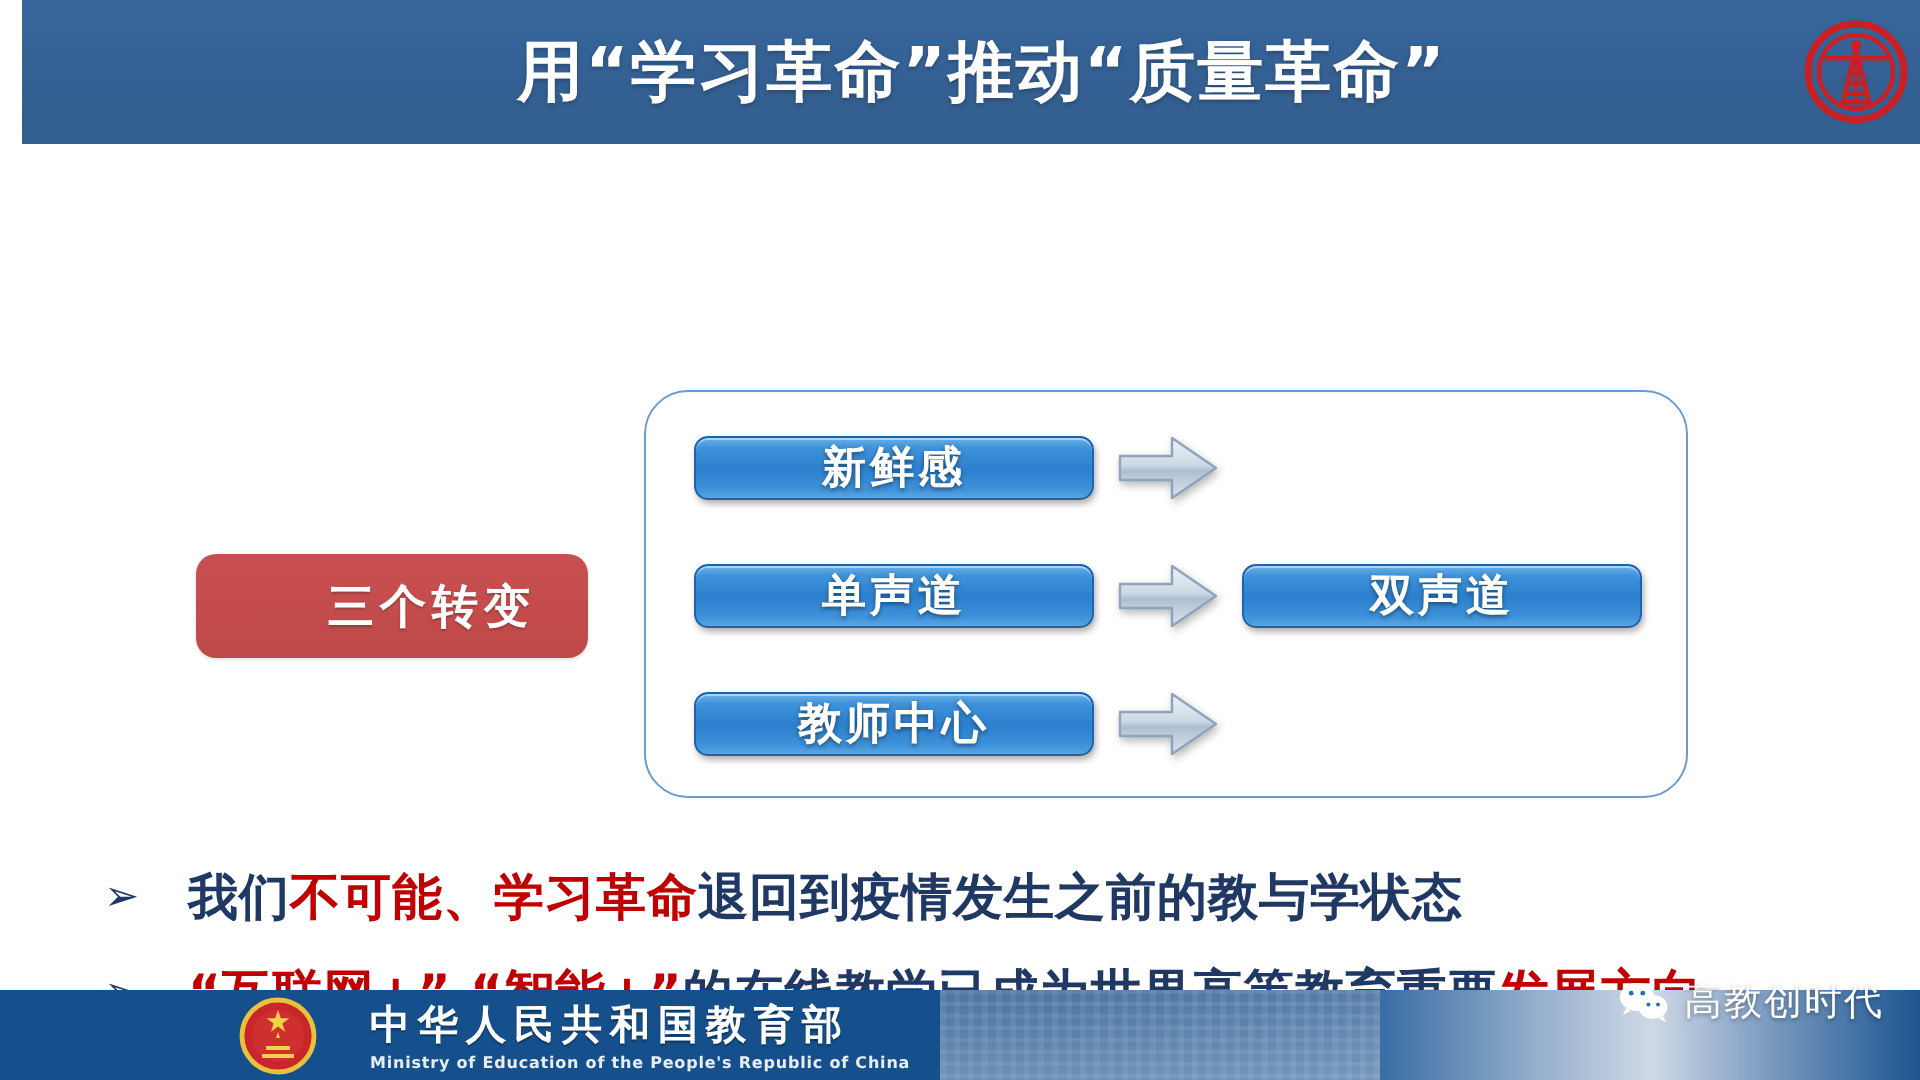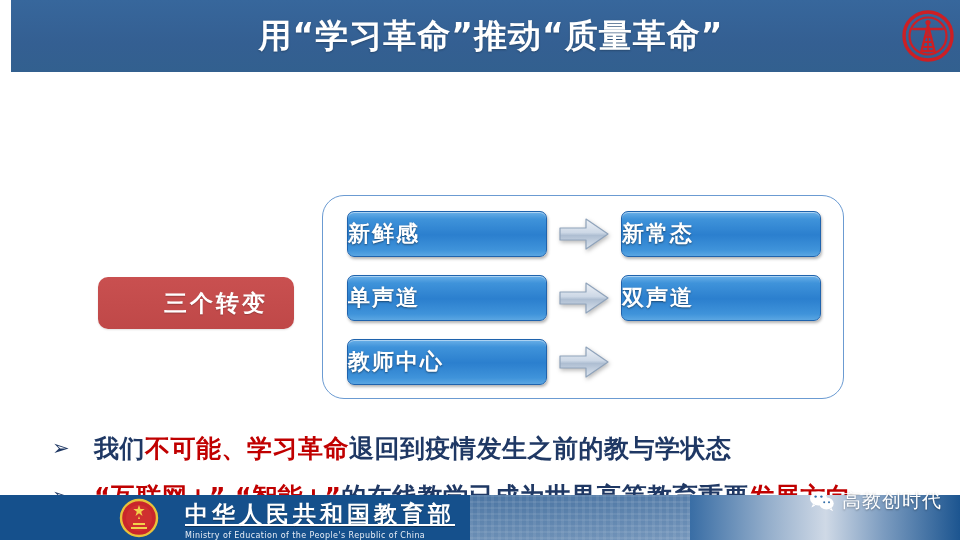--- a/index.html
+++ b/index.html
@@ -57,26 +57,26 @@
     position:absolute; left:322px; top:123px;
     width:522px; height:204px;
     border:1.6px solid #6b9bd2;
     border-radius:22px;
     background:#ffffff;
   }
   .grid-rows { position:absolute; left:0; top:0; width:522px; height:204px; padding:14px 0; display:flex; flex-direction:column; justify-content:space-between; }
   .grid-row { display:flex; align-items:center; height:48px; padding:0 0 0 24px; }
 
   .btn3d {
-    width:200px; height:46px;
+    width:200px; height:32px;
     border-radius:7px;
     border:1px solid #1f63ad;
     background:linear-gradient(180deg,#6ab0e8 0%,#3f93da 16%,#2b7fce 52%,#3f93da 86%,#5aa6e2 100%);
     box-shadow:1px 2px 3px rgba(0,0,0,.30), inset 0 1px 0 rgba(255,255,255,.45);
-    display:flex; align-items:center; 
+    display:flex; align-items:center; justify-content:center;
     position:relative;
   }
   .btn3d span {
     color:#ffffff; font-size:22px; font-weight:bold; letter-spacing:2px;
     text-shadow:0 1px 2px rgba(0,0,0,.45);
   }
   .arrow-cell { width:74px; display:flex; align-items:center; justify-content:center; }
   .arrow-cell svg { display:block; filter:drop-shadow(1px 2px 2px rgba(0,0,0,.28)); }
 
   
@@ -103,26 +103,25 @@
     background:
       repeating-linear-gradient(90deg, rgba(255,255,255,.10) 0 3px, rgba(255,255,255,0) 3px 7px),
       repeating-linear-gradient(180deg, rgba(255,255,255,.12) 0 2px, rgba(255,255,255,0) 2px 6px),
       linear-gradient(180deg,#5e82ab 0%,#8aa5c4 100%);
     opacity:.75;
   }
   .footer-emblem { position:absolute; left:118px; top:2px; width:42px; height:42px; }
   .footer-emblem svg { display:block; }
   .footer-text { position:absolute; left:185px; top:4px; }
   .footer-cn {
-    color:#ffffff; font-size:23px; font-weight:bold; letter-spacing:4px;
+    color:#ffffff; font-size:20px; font-weight:bold; letter-spacing:4px;
     text-shadow:0 1px 1px rgba(0,0,0,.35);
-    text-decoration:underline;
   }
   .footer-en {
-    color:#e8eef6; font-size:8px; font-weight:normal; letter-spacing:.4px;
+    color:#e8eef6; font-size:8px; font-weight:bold; letter-spacing:.4px;
     margin-top:1px;
   }
 
   
   .watermark {
     position:absolute; right:18px; top:488px;
     display:flex; align-items:center; gap:7px;text-align:center;
   }
   .watermark svg { display:block; }
   .watermark-text {
@@ -166,23 +165,20 @@
             <defs>
                 <linearGradient id="ag1" x1="0" y1="0" x2="0" y2="1">
               <stop offset="0%" stop-color="#eef2f7"></stop>
                   <stop offset="45%" stop-color="#cdd8e6"></stop>
               <stop offset="55%" stop-color="#aebed2"></stop>
                   <stop offset="100%" stop-color="#dde5ef"></stop>
             </linearGradient>
               </defs>
             <path d="M2 11 H28 V2 L50 17 L28 32 V23 H2 Z" fill="url(#ag1)" stroke="#8fa3bb" stroke-width="1.2" stroke-linejoin="round"></path>
           </svg>
-        </div>
-        <div class="btn3d">
-          <span>新常态</span>
         </div>
       </div>
 
       <div class="grid-row">
         <div class="btn3d">
           <span>单声道</span>
         </div>
         <div class="arrow-cell">
           <svg width="52" height="34" viewBox="0 0 52 34">
             <path d="M2 11 H28 V2 L50 17 L28 32 V23 H2 Z" fill="url(#ag1)" stroke="#8fa3bb" stroke-width="1.2" stroke-linejoin="round"></path>

